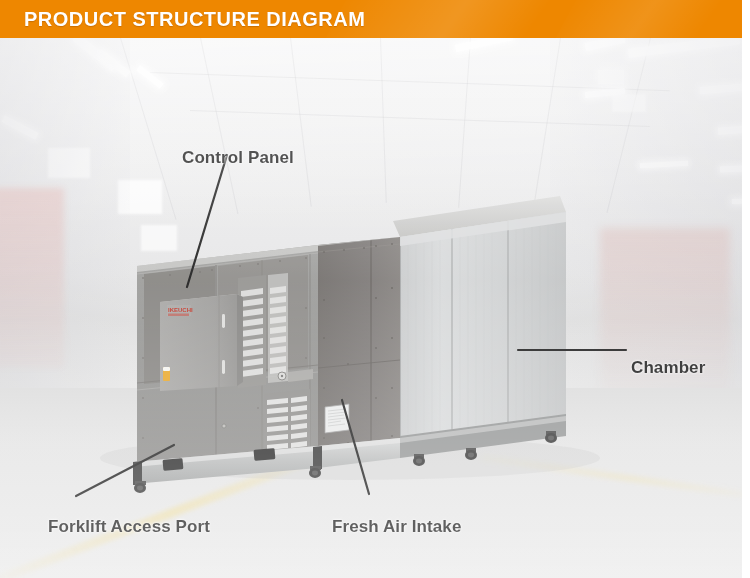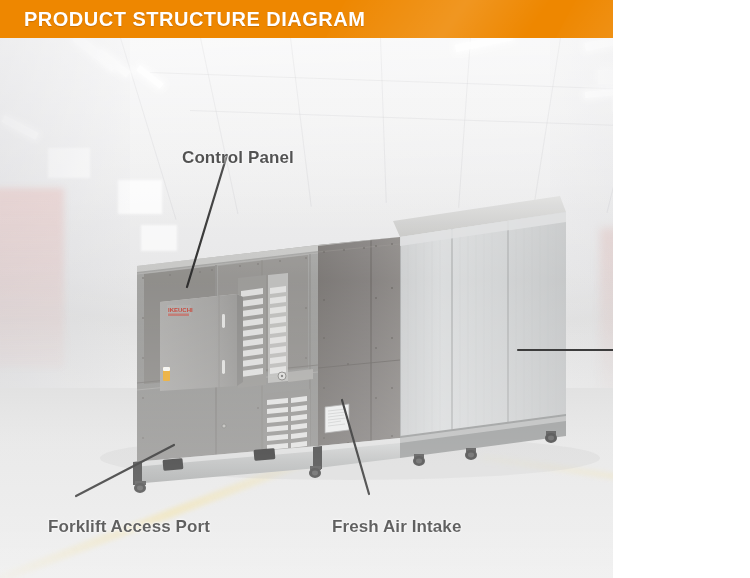--- a/index.html
+++ b/index.html
@@ -1,21 +1,21 @@
 <!DOCTYPE html>
 <html><head>
 <meta charset="utf-8">
 <title>Product Structure Diagram</title>
 <style>
   html,body{margin:0;padding:0;background:#fff;}
   body{font-family:"Liberation Sans","DejaVu Sans",sans-serif;}
 
   #page{
     position:relative;
-    width:613px;height:578px;
+    width:742px;height:578px;
     overflow:hidden;
     background:#e6e6e6;
   }
 
   
   #banner{
     position:absolute;left:0;top:0;width:750px;height:38px;
     background:#ee8700;
     overflow:hidden;
   }

